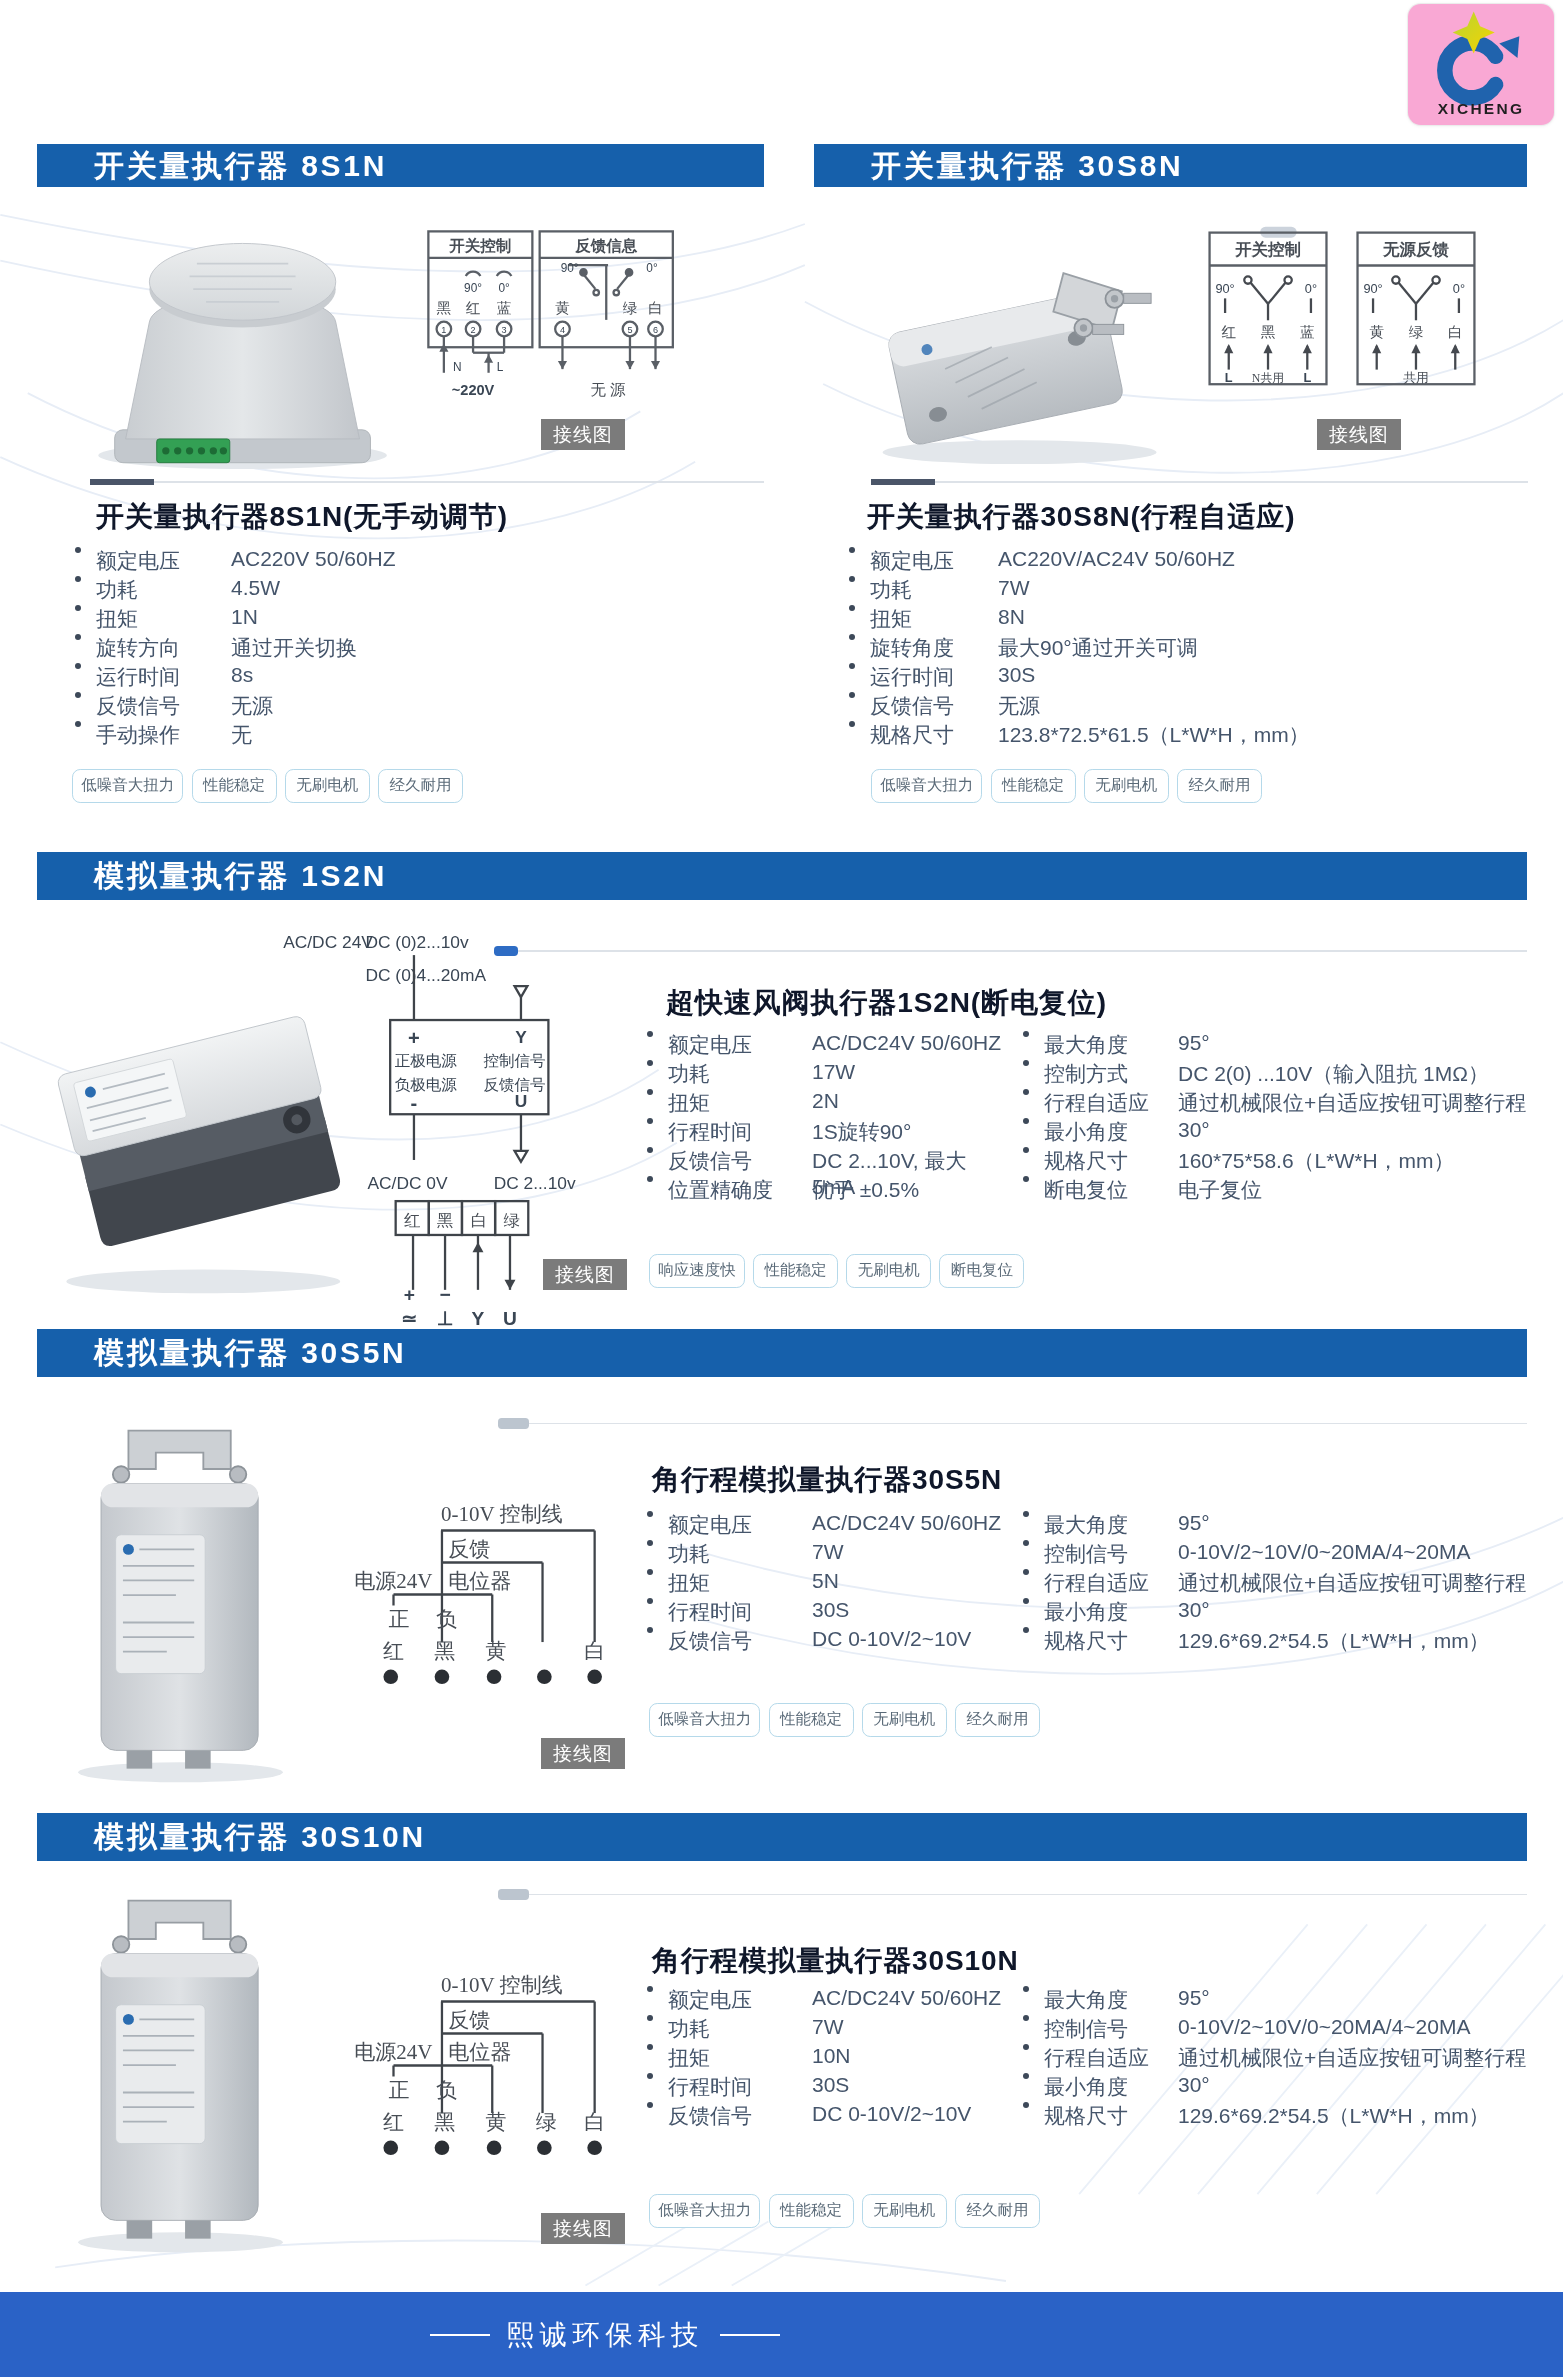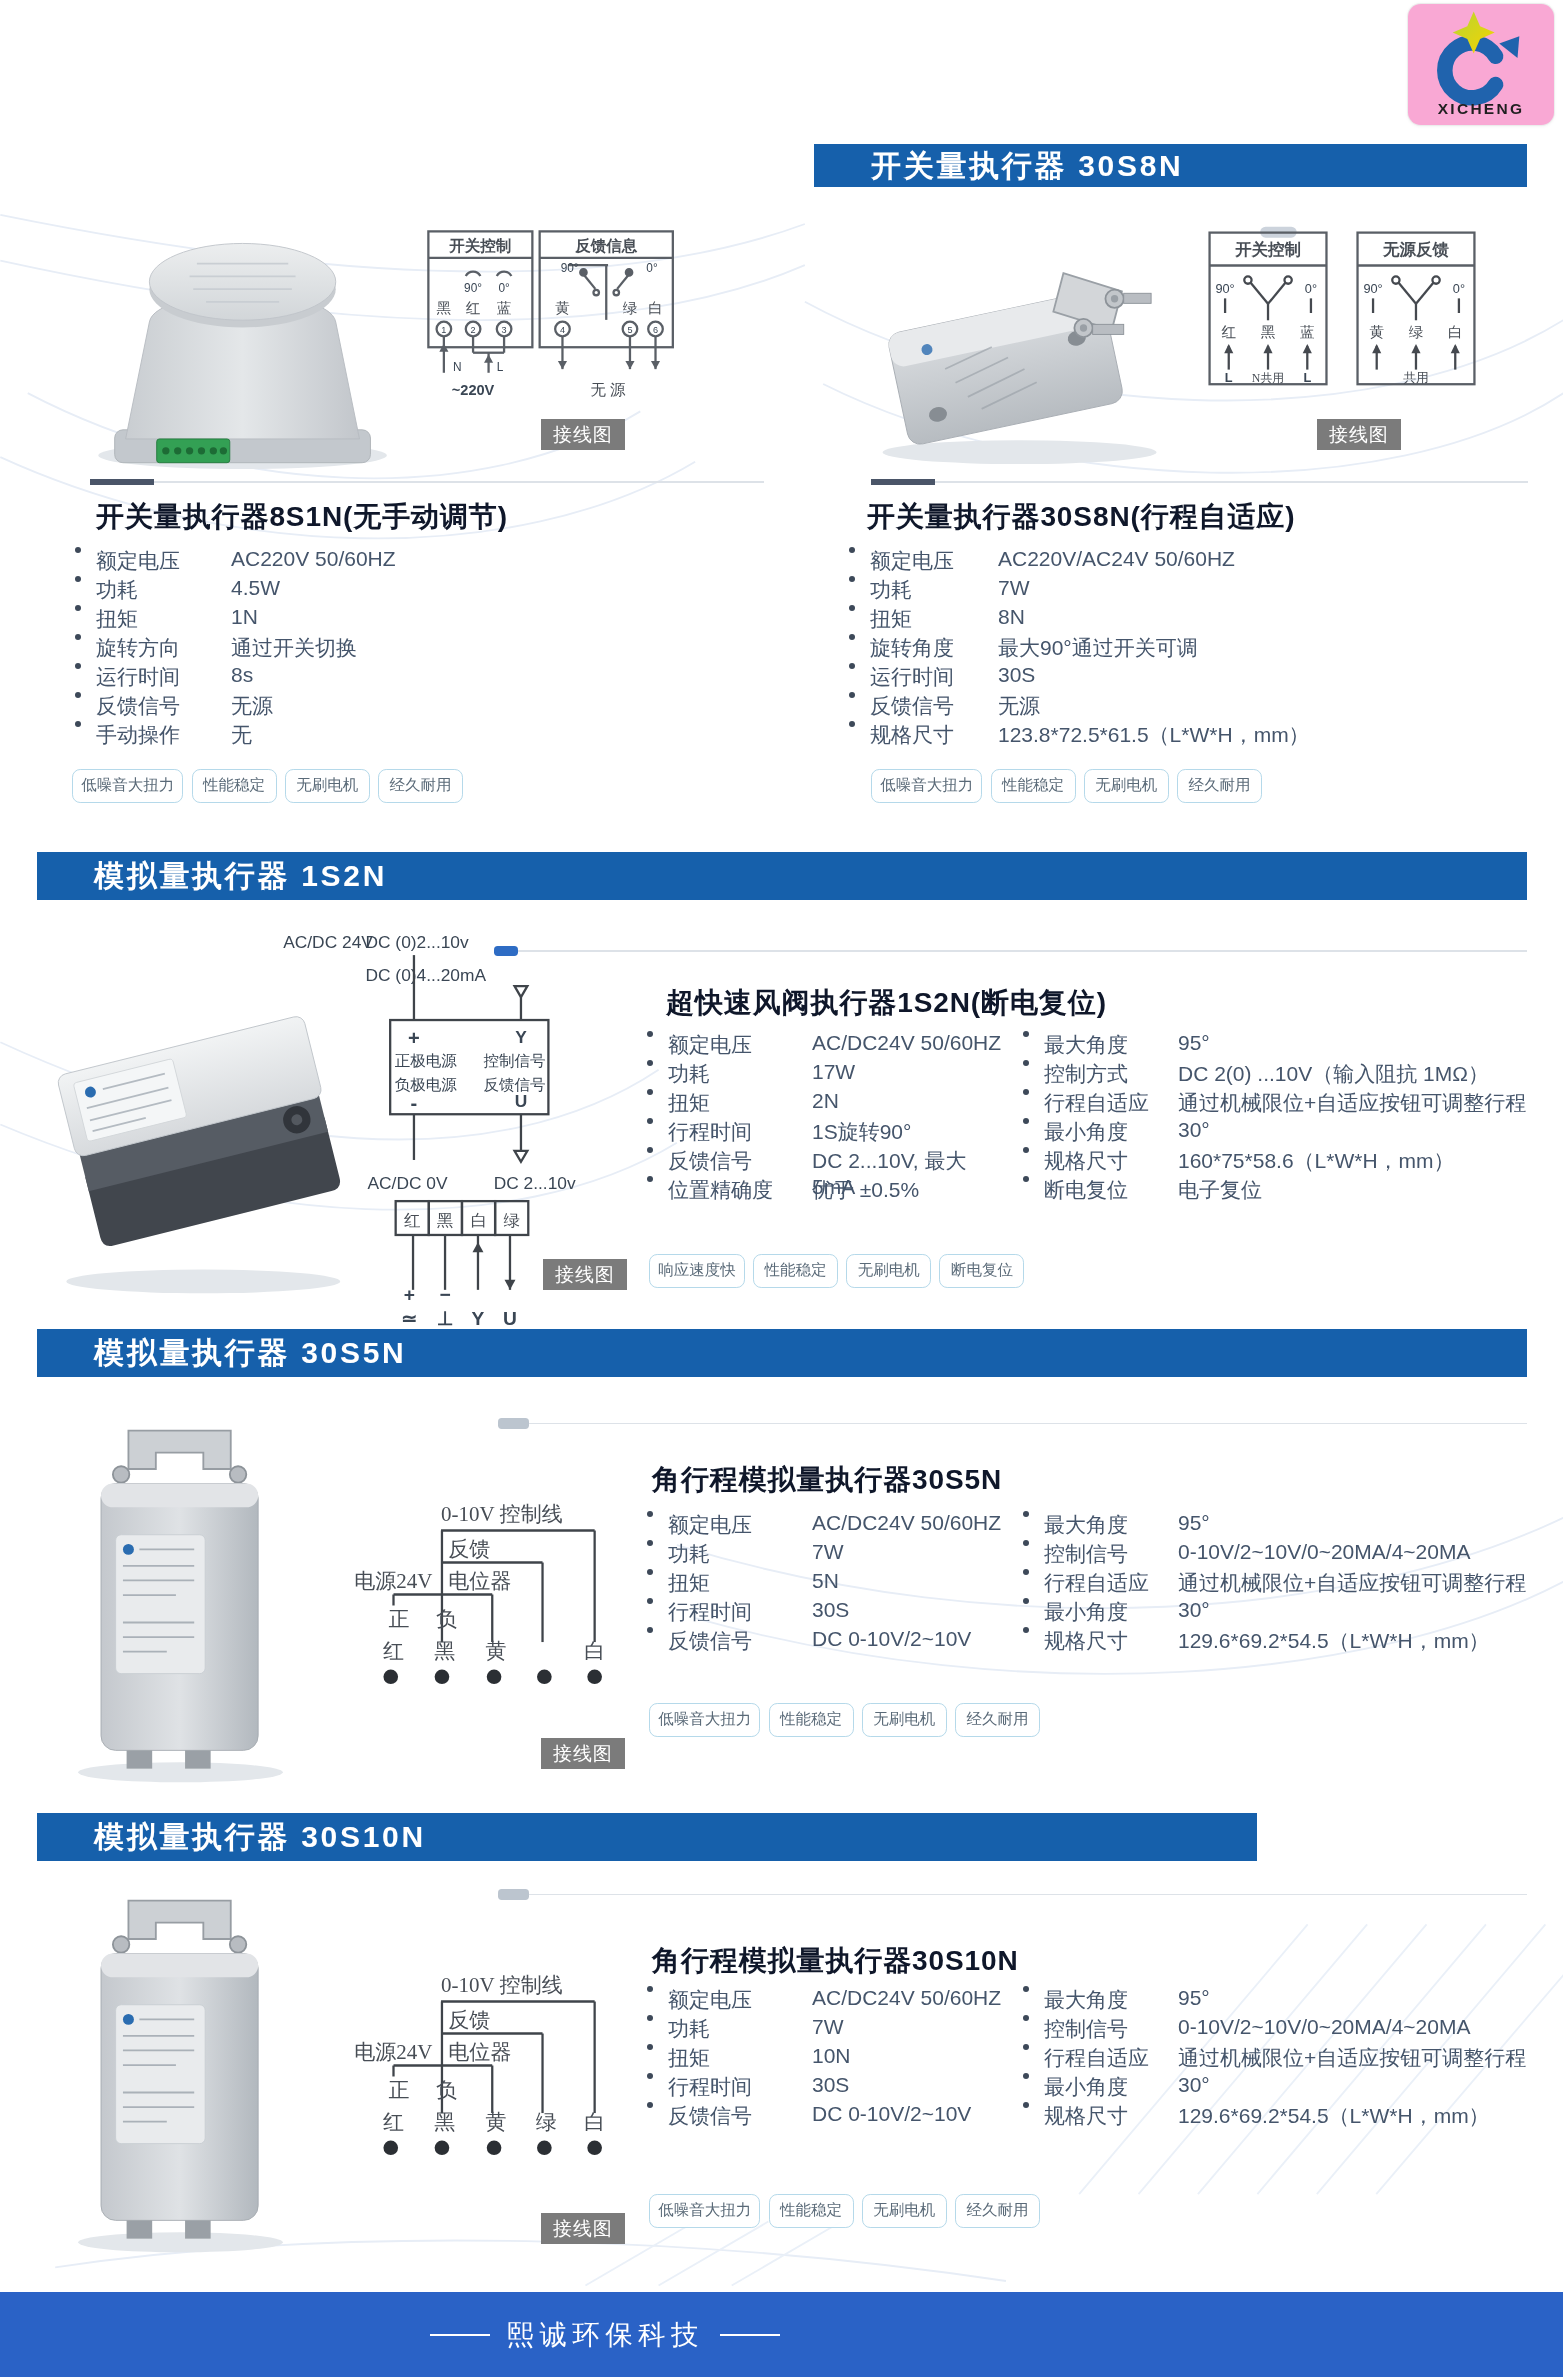--- a/index.html
+++ b/index.html
@@ -90,20 +90,21 @@
             <stop offset="1" stop-color="#f6d400"></stop>
         </linearGradient>
       </defs>
       <path d="M96,57 A30,30 0 1 0 96,88" fill="none" stroke="#2063ad" stroke-width="17" stroke-linecap="round"></path>
       <path d="M100,43 l22,-8 -2,24 z" fill="#2063ad"></path>
       <path d="M72,8 l7,16 16,7 -16,7 -7,16 -7,-16 -16,-7 16,-7 z" fill="url(#starg)"></path>
       <text x="80" y="120" text-anchor="middle" font-size="17" font-weight="bold" letter-spacing="2.5" fill="#1f1f1f">XICHENG</text>
     </svg>
   </div>
 
+  <div class="sec-header" style="left:37px;top:144px;width:727px;">开关量执行器 8S1N</div>
 
   <svg class="abs" style="left:69px;top:203px;" width="338" height="270" viewBox="0 0 370 295">
     <defs>
       <linearGradient id="g8b" x1="0" y1="0" x2="1" y2="0">
         <stop offset="0" stop-color="#c9cdd1"></stop>
           <stop offset=".5" stop-color="#e4e7e9"></stop>
           <stop offset="1" stop-color="#c2c6cb"></stop>
       </linearGradient>
       <linearGradient id="g8t" x1="0" y1="0" x2="0" y2="1">
         <stop offset="0" stop-color="#eceeef"></stop>
@@ -756,21 +757,21 @@
       <span class="badge">低噪音大扭力</span>
 
       <span class="badge">性能稳定</span>
 
       <span class="badge">无刷电机</span>
 
       <span class="badge">经久耐用</span>
 
   </div>
 
-  <div class="sec-header tall" style="left:37px;top:1813px;width:1220px;">模拟量执行器 30S10N</div>
+  <div class="sec-header tall" style="left:37px;top:1813px;width:1490px;">模拟量执行器 30S10N</div>
 
   <svg class="abs" style="left:57px;top:1886px;" width="247" height="370" viewBox="0 0 270 405">
     <defs>
       <linearGradient id="gv2" x1="0" y1="0" x2="1" y2="0">
         <stop offset="0" stop-color="#c4c8cd"></stop>
           <stop offset=".5" stop-color="#dfe2e5"></stop>
           <stop offset="1" stop-color="#b2b8be"></stop>
       </linearGradient>
     </defs>
     <ellipse cx="135" cy="390" rx="112" ry="11" fill="#e3e7eb"></ellipse>

